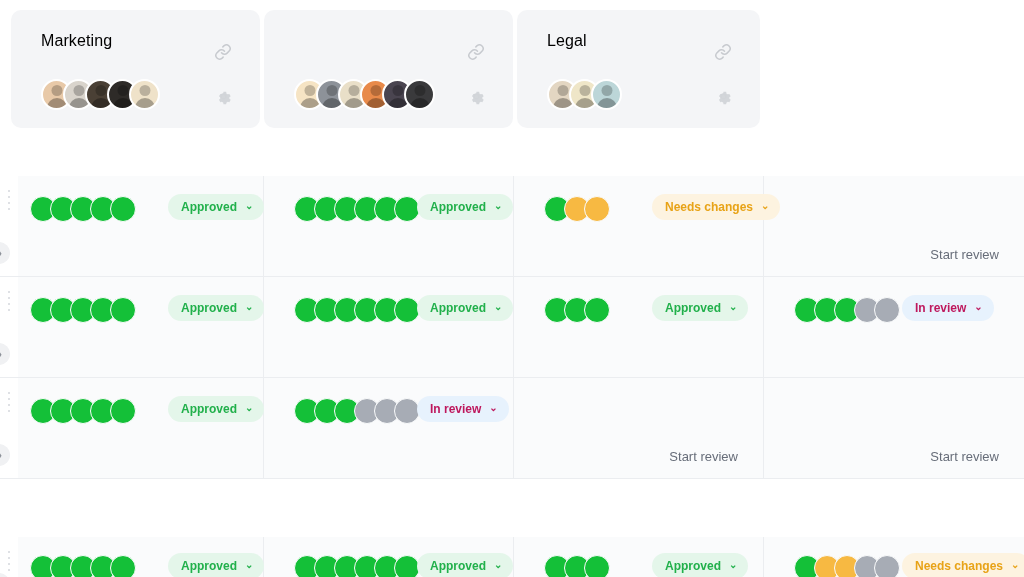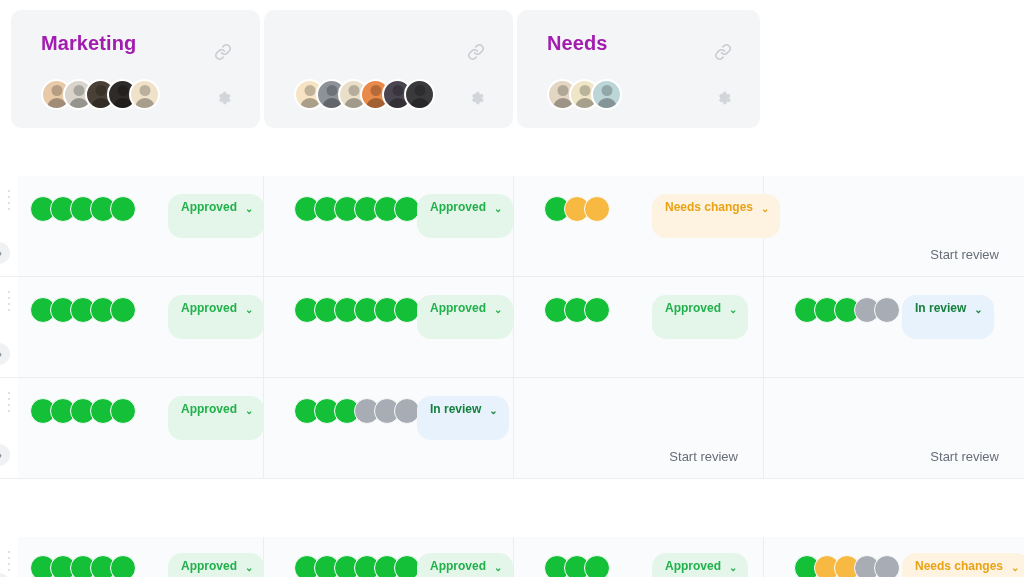--- a/index.html
+++ b/index.html
@@ -37,23 +37,23 @@
     margin-right: 4px;
     padding: 22px 20px 0 30px;
     flex: 0 0 auto;
   }
   .col-head.c0 { width: 249px; margin-left: 11px; }
   .col-head.c1 { width: 249px; }
   .col-head.c2 { width: 243px; }
   .col-head.c3 { width: 253px; }
 
   .col-title {
-    font-size: 20px;
-    font-weight: 700;
-    color: #a21caf;
+    font-size: 16px;
+    font-weight: 400;
+    color: #000000;
     letter-spacing: .1px;
   }
 
   .link-icon {
     position: absolute;
     top: 33px;
     right: 28px;
     width: 18px;
     height: 18px;
     opacity: .42;
@@ -149,31 +149,31 @@
   }
   .dot:first-child { margin-left: 0; }
   .dot.green  { background: #14c038; }
   .dot.orange { background: #f7b942; }
   .dot.grey   { background: #a7acb5; }
 
   .badge {
     position: absolute;
     top: 18px;
     border-radius: 14px;
-    padding: 6px 11px 24px 13px;
+    padding: 6px 11px 6px 13px;
     font-size: 12px;
     font-weight: 700;
     white-space: nowrap;
     display: inline-flex;
-    align-items: flex-end;
+    align-items: flex-start;
     gap: 8px;
   }
   .badge .chev { font-size: 10px; font-weight: 700; }
   .badge.approved { background: #e4f6ea; color: #21b04b; }
-  .badge.inreview { background: #e7f2fd; color: #15803d; }
+  .badge.inreview { background: #e7f2fd; color: #be185d; }
   .badge.needs    { background: #fdf3e0; color: #e8a317; }
 
   .start-review {
     position: absolute;
     right: 25px;
     bottom: 14px;
     font-size: 13px;
     color: #676d79;
   }
 
@@ -265,21 +265,21 @@
         <div class="avatars">
           <div class="avatar" style="background: rgb(246, 228, 196);"></div>
           <div class="avatar" style="background: rgb(141, 146, 153);"></div>
           <div class="avatar" style="background: rgb(233, 223, 200);"></div>
           <div class="avatar" style="background: rgb(232, 138, 74);"></div>
           <div class="avatar" style="background: rgb(74, 69, 80);"></div>
           <div class="avatar" style="background: rgb(58, 58, 60);"></div>
         </div>
       </div>
       <div class="col-head c2">
-        <div class="col-title">Needs</div>
+        <div class="col-title">Legal</div>
         <span class="link-icon"><svg viewBox="0 0 24 24" fill="none" stroke="#8b9099" stroke-width="2" stroke-linecap="round">
             <path d="M10 13a5 5 0 0 0 7.5.5l3-3a5 5 0 0 0-7-7l-1.7 1.7"></path>
             <path d="M14 11a5 5 0 0 0-7.5-.5l-3 3a5 5 0 0 0 7 7l1.7-1.7"></path>
           </svg></span>
         <span class="gear-icon"><svg viewBox="0 0 24 24" fill="#9aa0a8">
             <path d="M12 8a4 4 0 1 0 0 8 4 4 0 0 0 0-8zm0 6a2 2 0 1 1 0-4 2 2 0 0 1 0 4z"></path>
             <path d="M19.4 13l1.7-1.3-1.7-3-2 .6a7.6 7.6 0 0 0-1.6-.9L15.4 6h-3.4l-.4 2.4c-.6.2-1.1.5-1.6.9l-2-.6-1.7 3L7.9 13a7 7 0 0 0 0 1.9L6.3 16.2l1.7 3 2-.6c.5.4 1 .7 1.6.9l.4 2.4h3.4l.4-2.4c.6-.2 1.1-.5 1.6-.9l2 .6 1.7-3-1.7-1.3a7 7 0 0 0 0-1.9z" opacity=".95"></path>
           </svg></span>
         <div class="avatars">
           <div class="avatar" style="background: rgb(227, 214, 194);"></div>

